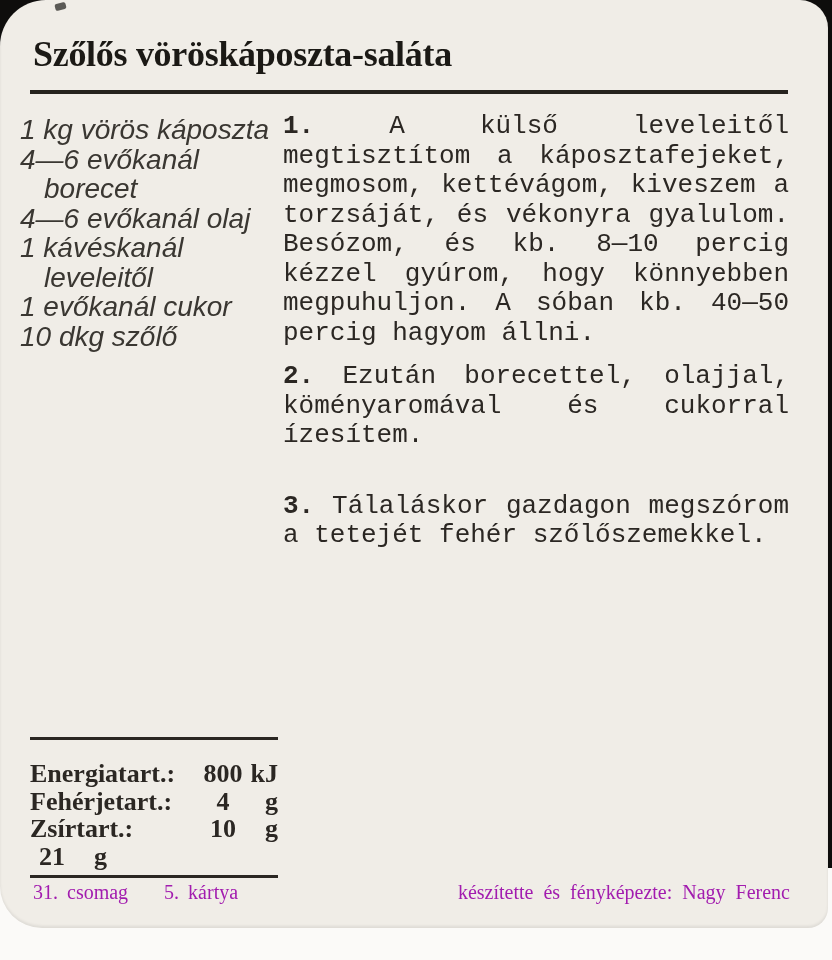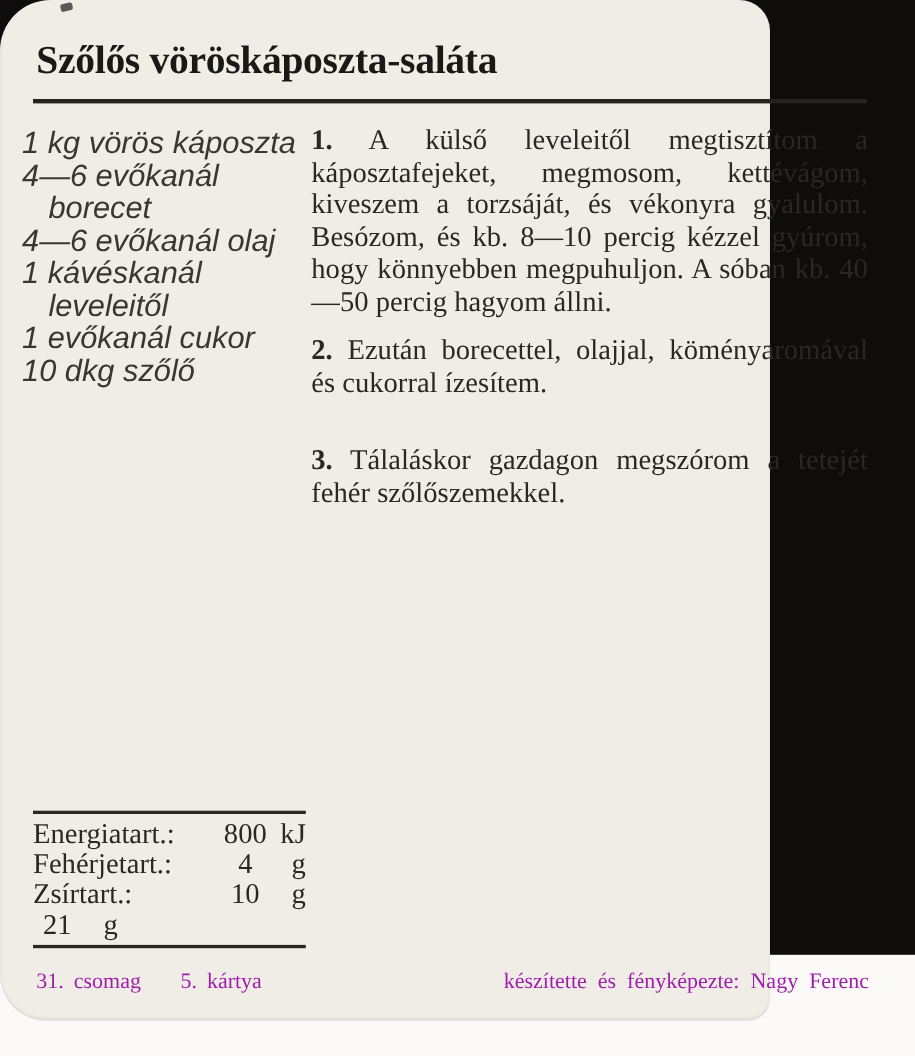--- a/index.html
+++ b/index.html
@@ -8,21 +8,21 @@
     background: #0e0d0c;
     overflow: hidden;
     position: relative;
     font-family: "Liberation Serif", serif;
   }
   .backdrop-bottom {
     position: absolute; left: 0; top: 868px; width: 832px; height: 92px;
     background: #fbfaf8; z-index: 0;
   }
   .card {
-    position: absolute; left: 0; top: 0; width: 700px; height: 928px;
+    position: absolute; left: 0; top: 0; width: 828px; height: 928px;
     background: #f0ede7;
     border-radius: 46px 28px 20px 42px;
     box-shadow: inset 0 -2px 3px rgba(0,0,0,0.08);
     z-index: 1;
   }
   .scan-artifact {
     position: absolute; left: 55px; top: 3px; width: 11px; height: 7px;
     background: #41403c; border-radius: 2px; transform: rotate(-14deg); opacity: .85;
   }
   .title {
@@ -46,30 +46,30 @@
     color: #3a3732;
   }
   .ing { white-space: nowrap; }
   .ing.indent { padding-left: 24px; }
   .steps {
     position: absolute; left: 283px; top: 112px; width: 506px;
     font-size: 26px; line-height: 29.5px;
     color: #2b2723;
     text-align: justify;
   }
-  .step { margin: 0; }
+  .step { margin: 0; font-family: Liberation Mono, monospace; }
   .step-1 { margin-bottom: 14px; }
   .step-2 { margin-bottom: 41px; }
   .stepnum { font-weight: bold; }
   .nutrition {
     position: absolute; left: 30px; top: 737px; width: 248px;
     color: #2b2723;
   }
   .nrule { height: 3px; background: #2b2722; }
-  .nbody { padding: 4px 0 5px; }
+  .nbody { padding: 20px 0 5px; font-weight: bold; }
   .nrow {
     display: flex; white-space: nowrap;
     font-size: 26px; line-height: 27.5px;
   }
   .nlabel { width: 171px; }
   .nvalue { width: 44px; text-align: center; }
   .nunit  { width: 33px; text-align: right; }
   .footer {
     position: absolute; left: 0; top: 881px; width: 832px; height: 24px;
     font-size: 20px; color: #a21caf;

